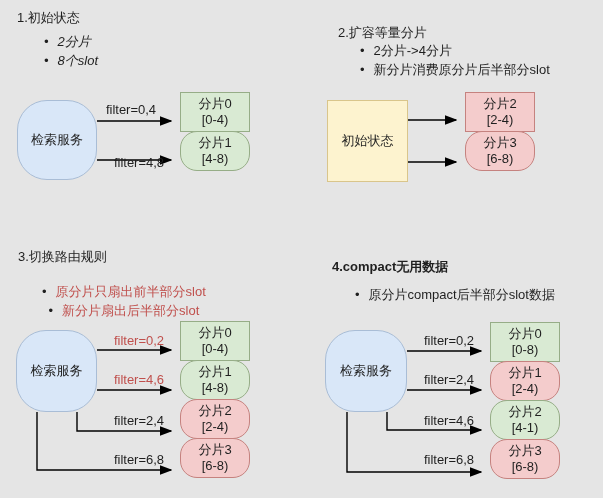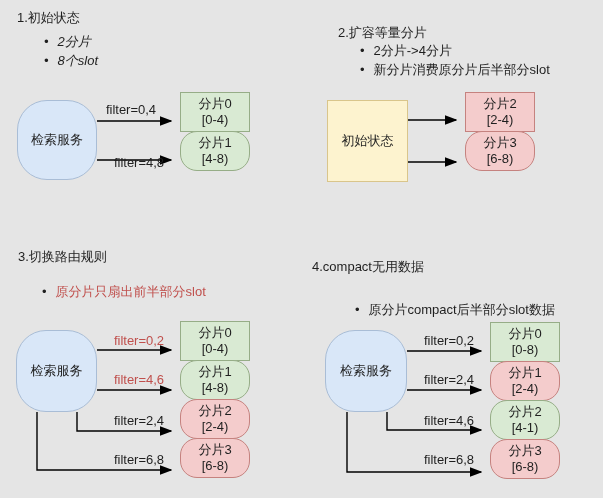--- a/index.html
+++ b/index.html
@@ -85,20 +85,21 @@
     </div>
     <div class="shard red">
       <span>分片3</span>
       <span>[6-8)</span>
     </div>
   </div>
 
   <div class="abs title" style="left:18px; top:248px;">3.切换路由规则</div>
   <ul class="bullets red-list abs" style="left:42px; top:282px;">
     <li>原分片只扇出前半部分slot</li>
+    <li>新分片扇出后半部分slot</li>
   </ul>
   <div class="service blue" style="left:16px; top:330px; width:81px; height:82px;">
     <span>检索服务</span>
   </div>
   <span class="alabel red" style="left:106px; top:333px;">filter=0,2</span>
   <span class="alabel red" style="left:106px; top:372px;">filter=4,6</span>
   <span class="alabel black" style="left:106px; top:413px;">filter=2,4</span>
   <span class="alabel black" style="left:106px; top:452px;">filter=6,8</span>
   <div class="shard-stack" style="left:180px; top:321px;">
     <div class="shard green">
@@ -112,22 +113,22 @@
     <div class="shard red">
       <span>分片2</span>
       <span>[2-4)</span>
     </div>
     <div class="shard red">
       <span>分片3</span>
       <span>[6-8)</span>
     </div>
   </div>
 
-  <div class="abs title" style="left:312px; top:258px;">4.compact无用数据</div>
-  <ul class="bullets abs" style="left:355px; top:300px;text-align:right;">
+  <div class="abs title" style="left:332px; top:258px;font-weight:bold;">4.compact无用数据</div>
+  <ul class="bullets abs" style="left:355px; top:285px;text-align:right;">
     <li>原分片compact后半部分slot数据</li>
   </ul>
   <div class="service blue" style="left:325px; top:330px; width:82px; height:82px;">
     <span>检索服务</span>
   </div>
   <span class="alabel" style="left:416px; top:333px;">filter=0,2</span>
   <span class="alabel" style="left:416px; top:372px;">filter=2,4</span>
   <span class="alabel" style="left:416px; top:413px;">filter=4,6</span>
   <span class="alabel" style="left:416px; top:452px;">filter=6,8</span>
   <div class="shard-stack" style="left:490px; top:322px;">

